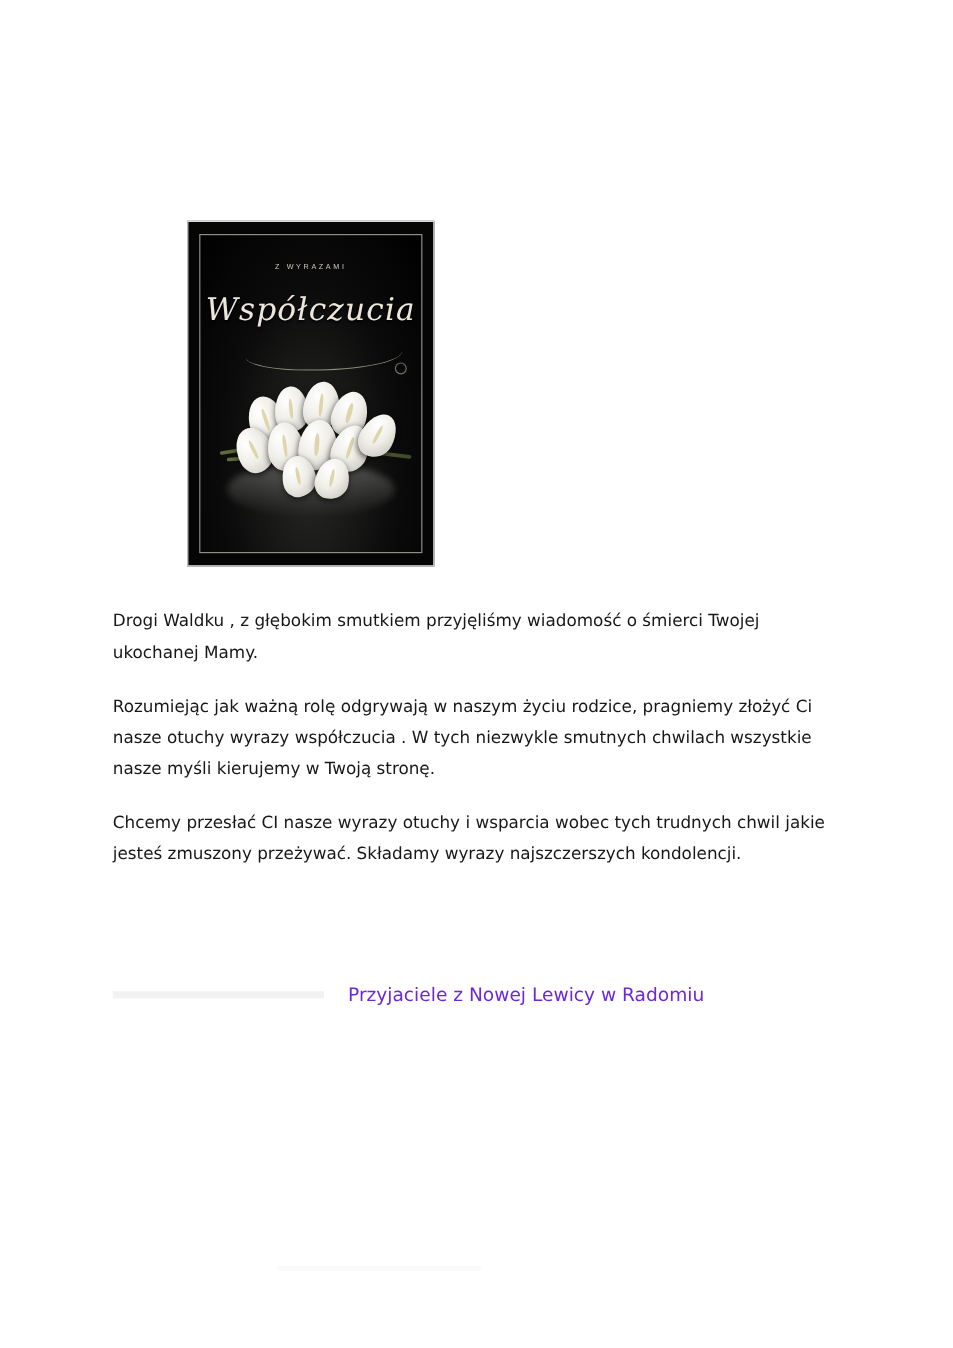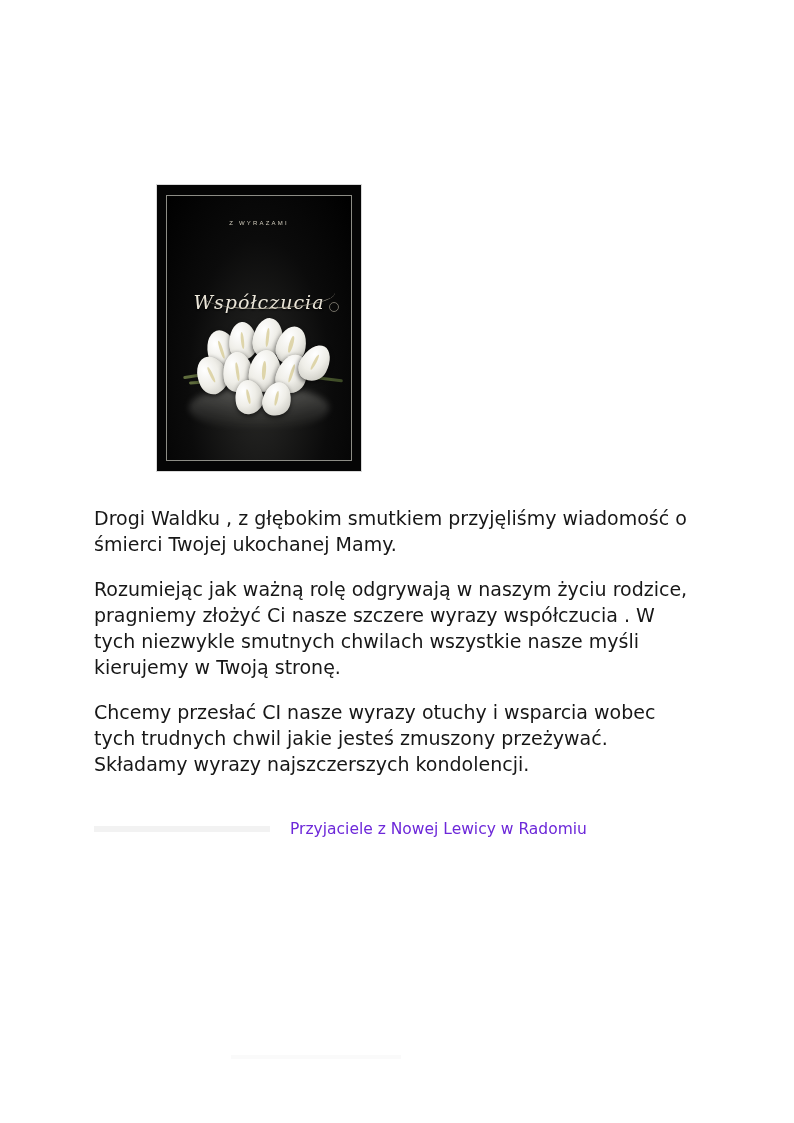--- a/index.html
+++ b/index.html
@@ -57,25 +57,24 @@
     font-family: "Liberation Sans", sans-serif;
   }
   .card-title {
     position: absolute;
     top: 48px;
     left: 0;
     right: 0;
     text-align: center;
     font-family: "DejaVu Serif", serif;
     font-style: italic;
-    font-size: 19px;
+    font-size: 26px;
     letter-spacing: 1px;
     color: #ece7da;
     text-shadow: 0 1px 2px rgba(0,0,0,0.9);
-    margin-top: 47px;
   }
   .card-swirl {
     position: absolute;
     top: 86px;
     left: 38px;
     width: 130px;
     height: 26px;
     border-bottom: 1px solid #b8b2a2;
     border-radius: 0 0 60% 40%;
     opacity: .75;
@@ -137,21 +136,21 @@
 
   
   .letter {
     position: absolute;
     left: 94px;
     top: 505px;
     width: 600px;
   }
   .para {
     margin: 0 0 19px 0;
-    font-size: 19px;
+    font-size: 14px;
     line-height: 26px;
     color: #171717;
     font-family: "DejaVu Sans", sans-serif;
   }
   .para:last-child { margin-bottom: 15px; }
 
   .signature-row {
     position: absolute;
     left: 94px;
     top: 816px;
@@ -212,21 +211,21 @@
         <div class="lily" style="left:110px; top:70px; width:30px; height:40px; transform:rotate(18deg);"></div>
         <div class="lily" style="left:134px; top:60px; width:28px; height:38px; transform:rotate(28deg);"></div>
         <div class="lily" style="left:68px; top:96px; width:28px; height:34px; transform:rotate(-12deg);"></div>
         <div class="lily" style="left:96px; top:98px; width:28px; height:34px; transform:rotate(12deg);"></div>
       </div>
     </div>
   </figure>
 
   <div class="letter">
     <p class="para">Drogi  Waldku ,  z głębokim smutkiem przyjęliśmy wiadomość o śmierci Twojej ukochanej Mamy.</p>
-    <p class="para">Rozumiejąc jak ważną rolę odgrywają w naszym życiu rodzice, pragniemy złożyć Ci   nasze szczere wyrazy współczucia . W tych niezwykle smutnych chwilach wszystkie nasze myśli kierujemy w Twoją stronę.</p>
+    <p class="para">Rozumiejąc jak ważną rolę odgrywają w naszym życiu rodzice, pragniemy złożyć Ci   nasze otuchy wyrazy współczucia . W tych niezwykle smutnych chwilach wszystkie nasze myśli kierujemy w Twoją stronę.</p>
     <p class="para">Chcemy przesłać  CI  nasze wyrazy otuchy i wsparcia wobec tych trudnych chwil jakie jesteś  zmuszony przeżywać. Składamy wyrazy najszczerszych kondolencji.</p>
   </div>
 
   <div class="signature-row">
     <div class="sig-rule"></div>
     <div class="signature">Przyjaciele  z  Nowej Lewicy w  Radomiu</div>
   </div>
 
   <div class="faint-mark"></div>
 </div>

